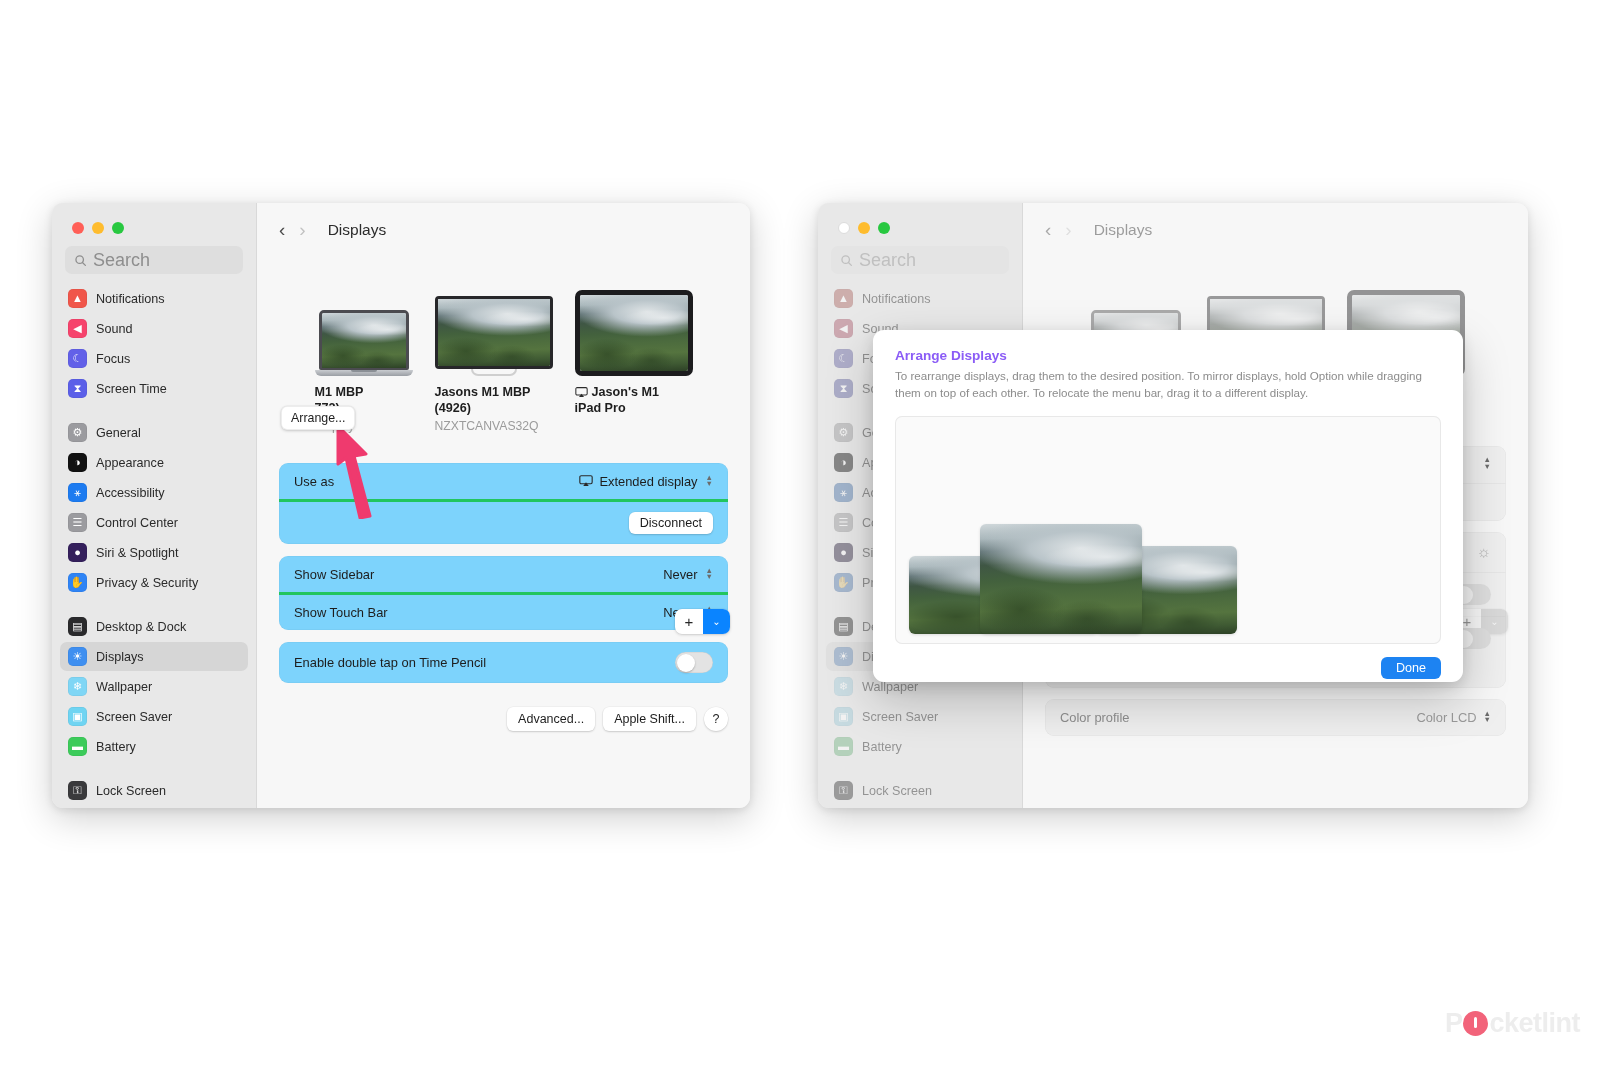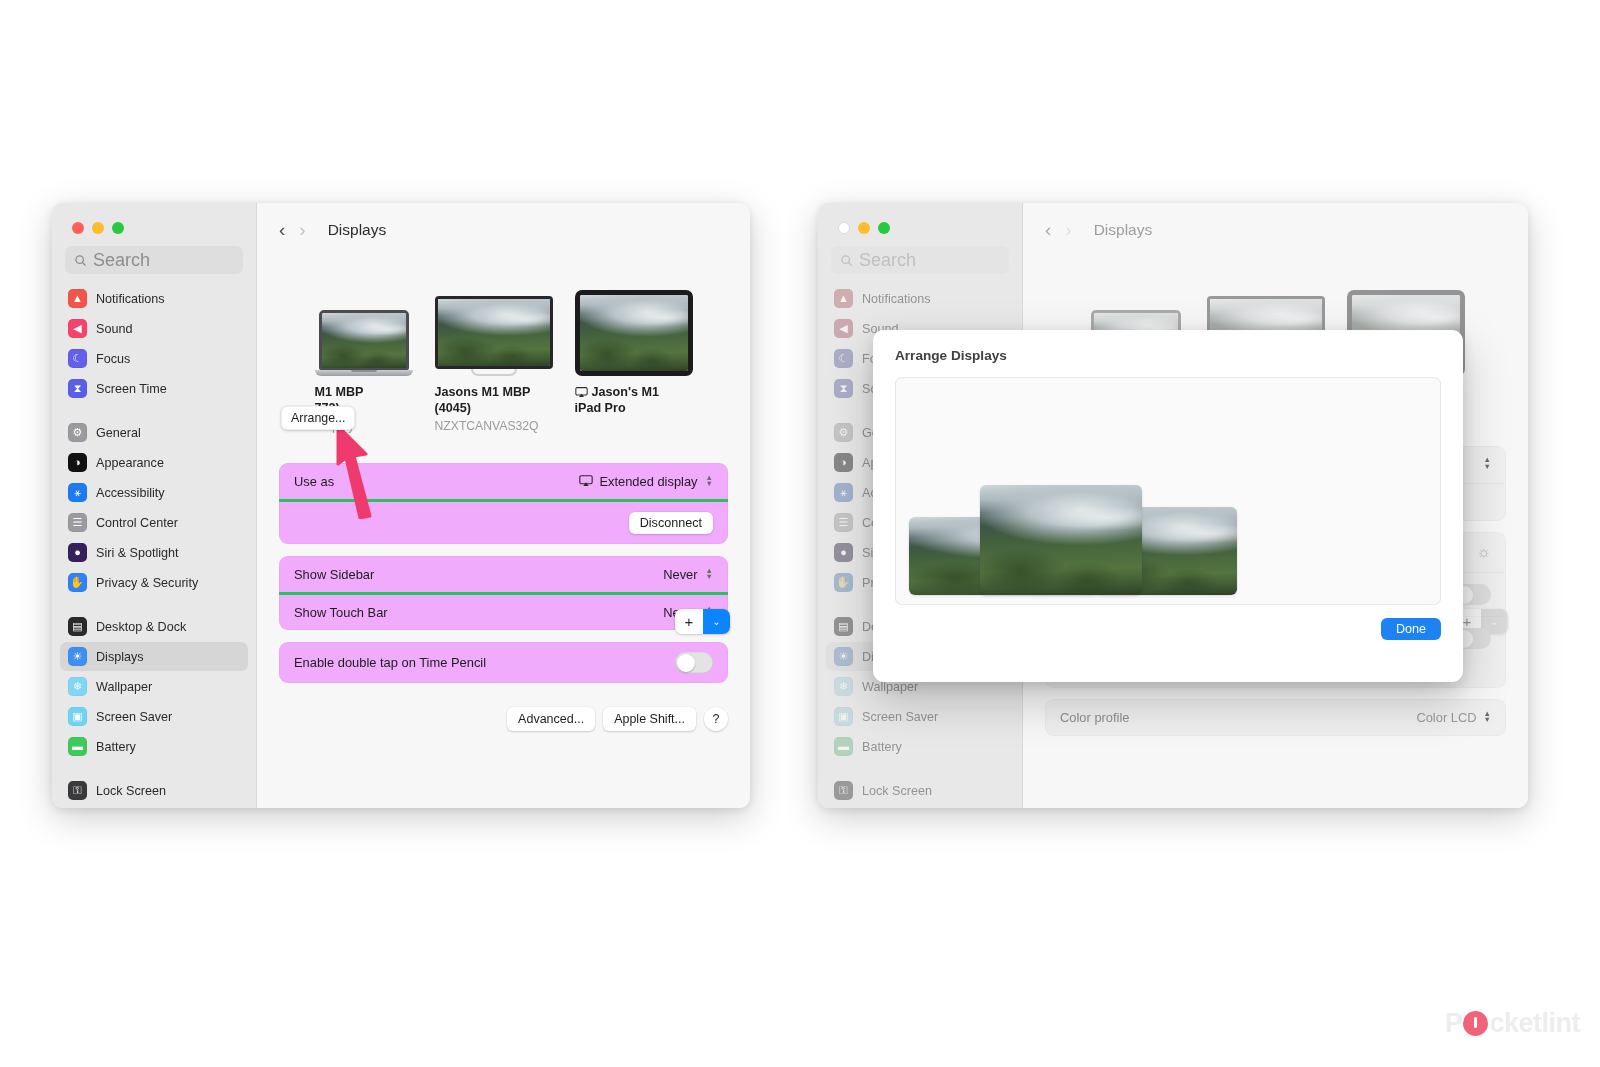--- a/index.html
+++ b/index.html
@@ -138,21 +138,21 @@
   }
   .add-btn .plus { width: 28px; text-align: center; font-size: 15px; color: #262626; }
   .add-btn .caret {
     width: 27px; height: 25px; background: #0a84ff; color: #fff;
     display: flex; align-items: center; justify-content: center; font-size: 10px;
   }
 
   
   .cards { padding: 18px 22px 0 22px; }
   .card {
-    background: #f0abfc; border-radius: 9px; margin-bottom: 12px;
+    background: #7dd3fc; border-radius: 9px; margin-bottom: 12px;
     box-shadow: inset 0 0 0 .5px rgba(0,0,0,.055);
   }
   .row {
     display: flex; align-items: center; justify-content: space-between;
     padding: 10px 15px; min-height: 36px;
   }
   .row + .row { border-top: 3px solid #22c55e; }
   .row .k { font-size: 12.9px; color: #1d1d1d; }
   .row .v { font-size: 12.9px; color: #1d1d1d; display: flex; align-items: center; gap: 6px; }
   .stepper { display: inline-flex; flex-direction: column; font-size: 7.5px; line-height: .9; color: #6b6b6b; margin-left: 2px; }
@@ -191,21 +191,21 @@
   .rt-toggle::after { content:""; position:absolute; top:1.5px; left:1.5px; width:18px; height:18px;
     border-radius:50%; background:#f4f4f4; }
 
   
   .sheet {
     position: absolute; left: 873px; top: 330px; width: 590px; height: 352px;
     background: #ffffff; border-radius: 11px;
     box-shadow: 0 18px 48px rgba(0,0,0,.22), 0 4px 14px rgba(0,0,0,.12);
     padding: 18px 22px 14px 22px;
   }
-  .sheet h2 { font-size: 13.6px; color: #404040; margin-bottom: 5px; }
+  .sheet h2 { font-size: 13.6px; color: #8b5cf6; margin-bottom: 5px; }
   .sheet p { font-size: 11.6px; color: #8c8c8c; line-height: 1.45; }
   .arrange-canvas {
     margin-top: 14px; height: 228px; background: #fafafa;
     border-radius: 7px; box-shadow: inset 0 0 0 1px #e8e8e8;
     position: relative; overflow: hidden;
   }
   .adisp { position: absolute; border-radius: 6px; overflow: hidden;
     box-shadow: 0 1px 3px rgba(0,0,0,.12); }
   .sheet-foot { display: flex; justify-content: flex-end; margin-top: 13px; }
   .done {
@@ -353,21 +353,21 @@
         <div class="lbl narrow">
           <div class="name">
             <span>M1 MBP</span><br>
             <span>772)</span>
           </div>
           <div class="sub">Display</div>
         </div>
         <div class="lbl">
           <div class="name">
             <span>Jasons M1 MBP</span><br>
-            <span>(4045)</span>
+            <span>(4926)</span>
           </div>
           <div class="sub">NZXTCANVAS32Q</div>
         </div>
         <div class="lbl">
           <div class="name">
             <svg class="airplay" width="13" height="11" viewBox="0 0 16 14">
               <rect x=".8" y=".8" width="14.4" height="9.4" rx="1.6" fill="none" stroke="#2a2a2a" stroke-width="1.3"></rect>
               <path d="M8 8.6 L11.2 12.8 L4.8 12.8 Z" fill="#2a2a2a"></path>
             </svg><span>Jason's M1</span><br>
             <span>iPad Pro</span>
@@ -599,20 +599,21 @@
               <span class="stepper">▲<br>▼</span>
             </span>
           </div>
         </div>
       </div>
     </div>
   </div>
 
   <div class="sheet">
     <h2>Arrange Displays</h2>
+    <p>To rearrange displays, drag them to the desired position. To mirror displays, hold Option while dragging them on top of each other. To relocate the menu bar, drag it to a different display.</p>
     <div class="arrange-canvas" id="arrange-canvas">
         <div class="adisp wall" style="left: 14px; top: 140px; width: 190px; height: 78px; z-index: 1;"></div>
         <div class="adisp wall" style="left: 85px; top: 108px; width: 162px; height: 110px; z-index: 3;"></div>
         <div class="adisp wall" style="left: 200px; top: 130px; width: 142px; height: 88px; z-index: 2;"></div>
       </div>
     <div class="sheet-foot">
       <span class="done">Done</span>
     </div>
   </div>
 

